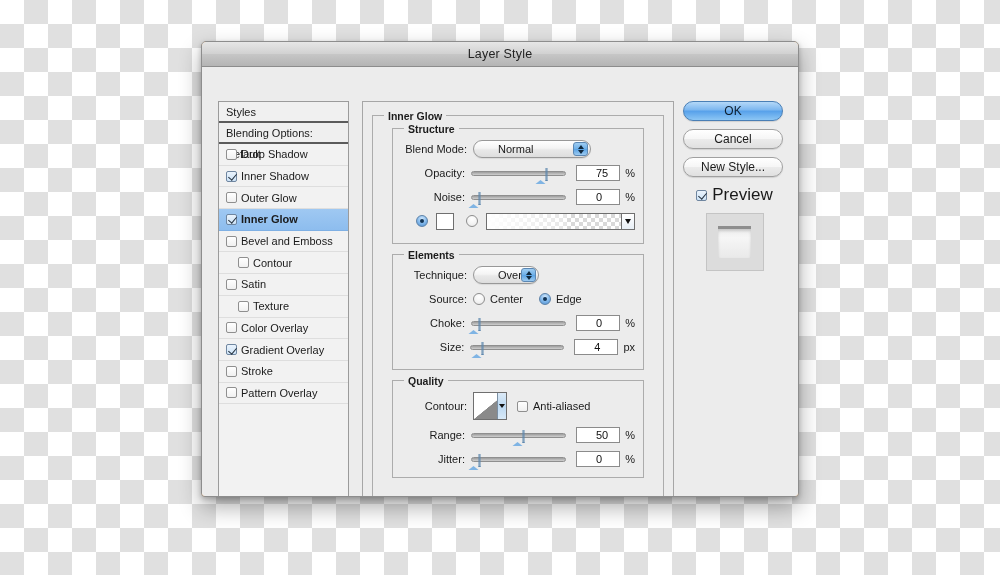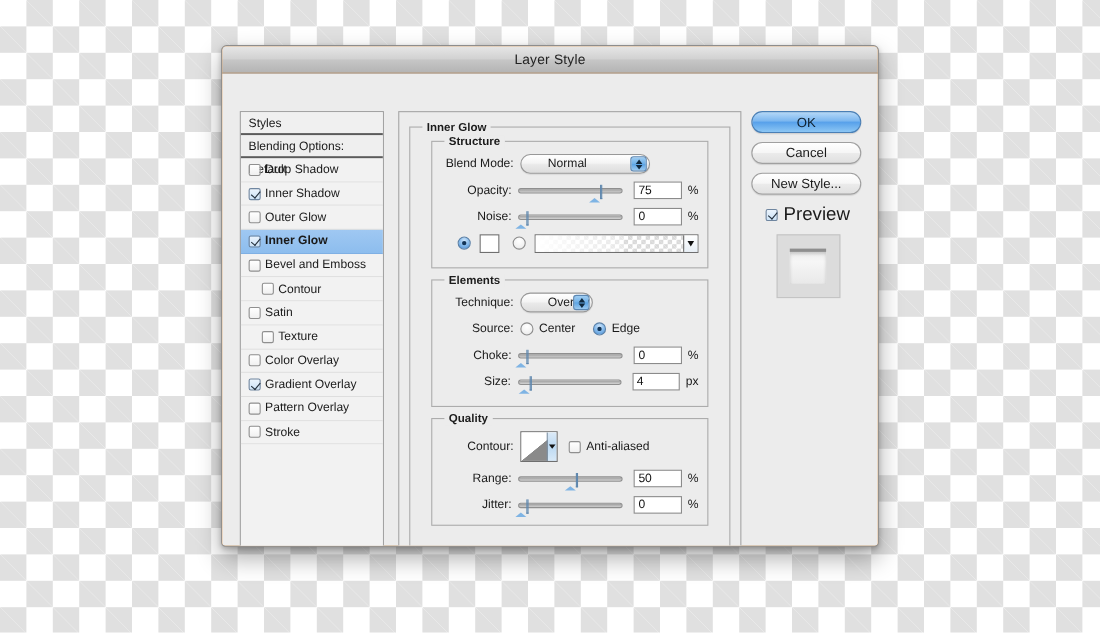--- a/index.html
+++ b/index.html
@@ -286,21 +286,21 @@
     border: 1px solid #5e87ae;
     border-top: none;
     box-sizing: border-box;
   }
 
   .field {
     width: 45px; height: 16px;
     border: 1px solid #8b8b8b;
     background: #ffffff;
     font-size: 11px;
-    padding-left: 3px;
+    padding-left: 19px;
     line-height: 15px;
     box-sizing: border-box;
     color: #111;
   }
   .unit { margin-left: 5px; font-size: 11px; }
 
   .swatch {
     width: 19px; height: 17px;
     background: #ffffff;
     border: 1px solid #6f6f6f;
@@ -418,25 +418,25 @@
           <div class="style-row">
             <span class="cbox"></span>
             <span class="style-label">Color Overlay</span>
           </div>
           <div class="style-row">
             <span class="cbox checked"></span>
             <span class="style-label">Gradient Overlay</span>
           </div>
           <div class="style-row">
             <span class="cbox"></span>
+            <span class="style-label">Stroke</span>
+          </div>
+          <div class="style-row">
+            <span class="cbox"></span>
             <span class="style-label">Pattern Overlay</span>
-          </div>
-          <div class="style-row">
-            <span class="cbox"></span>
-            <span class="style-label">Stroke</span>
           </div>
         </div>
       <div class="style-fill" style="height:130px"></div>
     </div>
 
     <div class="settings">
 
       <div class="group outer">
         <span class="glabel">Inner Glow</span>
 

